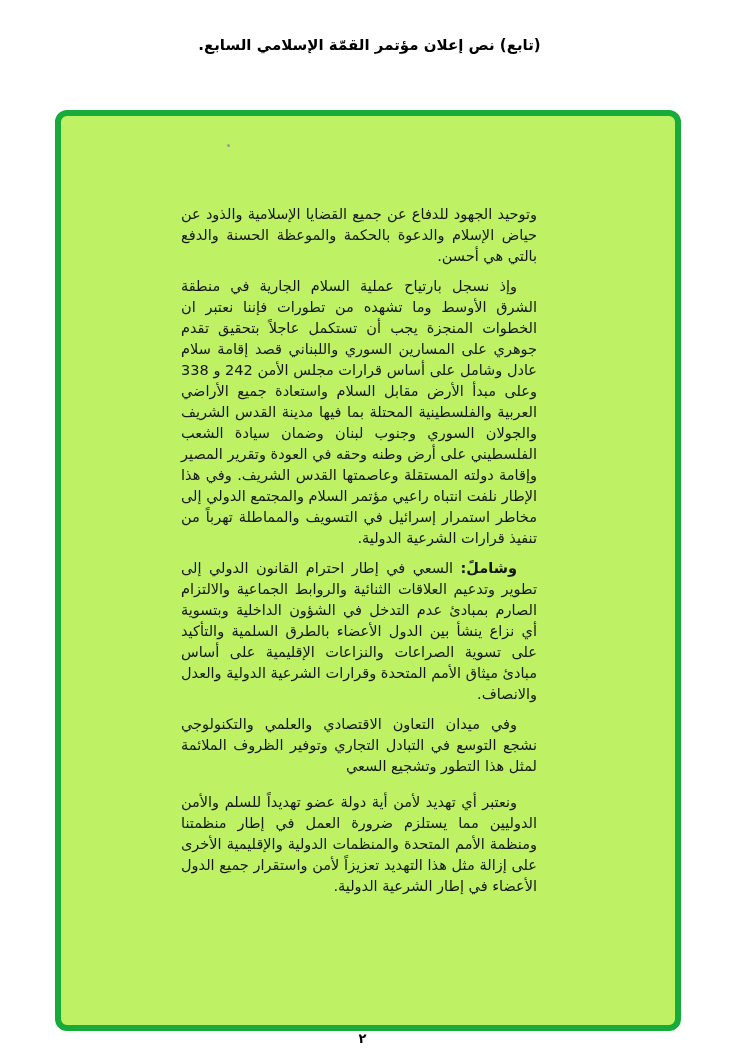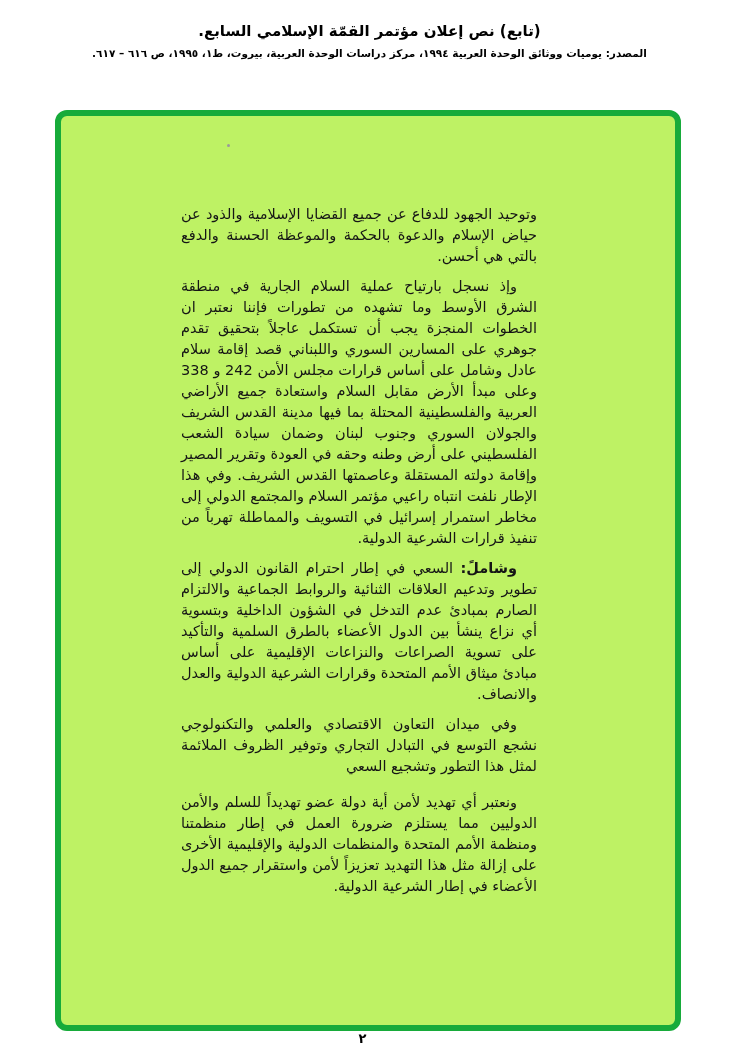--- a/index.html
+++ b/index.html
@@ -1,21 +1,21 @@
 <!DOCTYPE html>
 <html lang="ar"><head>
 <meta charset="utf-8">
 <style>
   html,body{margin:0;padding:0;}
   body{
     width:739px;height:1064px;position:relative;background:#ffffff;
     font-family:"DejaVu Sans",sans-serif;color:#111;overflow:hidden;
   }
   .page-header{
-    position:absolute;top:22px;left:0;right:0;text-align:center;direction:rtl;
+    position:absolute;top:36px;left:0;right:0;text-align:center;direction:rtl;
   }
   .doc-title{
     font-weight:bold;font-size:15px;letter-spacing:0;color:#000;
   }
   .doc-source{
     font-weight:bold;font-size:10.5px;margin-top:7px;color:#000;
   }
   .frame{
     position:absolute;left:55px;top:110px;width:614px;height:909px;
     border:6px solid #17ab3a;border-radius:12px;background:#bef264;
@@ -37,21 +37,20 @@
     font-weight:bold;font-size:13px;color:#000;direction:rtl;
   }
 </style>
 </head>
 <body>
 
 <div class="page">
 
   <header class="page-header">
     <div class="doc-title">(تابع) نص إعلان مؤتمر القمّة الإسلامي السابع.</div>
-    <div class="doc-source">المصدر: يوميات ووثائق الوحدة العربية ١٩٩٤، مركز دراسات الوحدة العربية، بيروت، ط١، ١٩٩٥، ص ٦١٦ – ٦١٧.</div>
   </header>
 
   <div class="frame" style="border-color: rgb(23, 171, 58);">
     <div class="speck"></div>
     <div class="doc-body" id="doc-body" style="color: rgb(21, 21, 21);">
         <p class="no-indent">وتوحيد الجهود للدفاع عن جميع القضايا الإسلامية والذود عن حياض الإسلام والدعوة بالحكمة والموعظة الحسنة والدفع بالتي هي أحسن.</p>
         <p>وإذ نسجل بارتياح عملية السلام الجارية في منطقة الشرق الأوسط وما تشهده من تطورات فإننا نعتبر ان الخطوات المنجزة يجب أن تستكمل عاجلاً بتحقيق تقدم جوهري على المسارين السوري واللبناني قصد إقامة سلام عادل وشامل على أساس قرارات مجلس الأمن 242 و 338 وعلى مبدأ الأرض مقابل السلام واستعادة جميع الأراضي العربية والفلسطينية المحتلة بما فيها مدينة القدس الشريف والجولان السوري وجنوب لبنان وضمان سيادة الشعب الفلسطيني على أرض وطنه وحقه في العودة وتقرير المصير وإقامة دولته المستقلة وعاصمتها القدس الشريف. وفي هذا الإطار نلفت انتباه راعيي مؤتمر السلام والمجتمع الدولي إلى مخاطر استمرار إسرائيل في التسويف والمماطلة تهرباً من تنفيذ قرارات الشرعية الدولية.</p>
         <p><span class="lead">وشاملً:</span> السعي في إطار احترام القانون الدولي إلى تطوير وتدعيم العلاقات الثنائية والروابط الجماعية والالتزام الصارم بمبادئ عدم التدخل في الشؤون الداخلية وبتسوية أي نزاع ينشأ بين الدول الأعضاء بالطرق السلمية والتأكيد على تسوية الصراعات والنزاعات الإقليمية على أساس مبادئ ميثاق الأمم المتحدة وقرارات الشرعية الدولية والعدل والانصاف.</p>
         <p>وفي ميدان التعاون الاقتصادي والعلمي والتكنولوجي نشجع التوسع في التبادل التجاري وتوفير الظروف الملائمة لمثل هذا التطور وتشجيع السعي</p>
         <p>ونعتبر أي تهديد لأمن أية دولة عضو تهديداً للسلم والأمن الدوليين مما يستلزم ضرورة العمل في إطار منظمتنا ومنظمة الأمم المتحدة والمنظمات الدولية والإقليمية الأخرى على إزالة مثل هذا التهديد تعزيزاً لأمن واستقرار جميع الدول الأعضاء في إطار الشرعية الدولية.</p>

